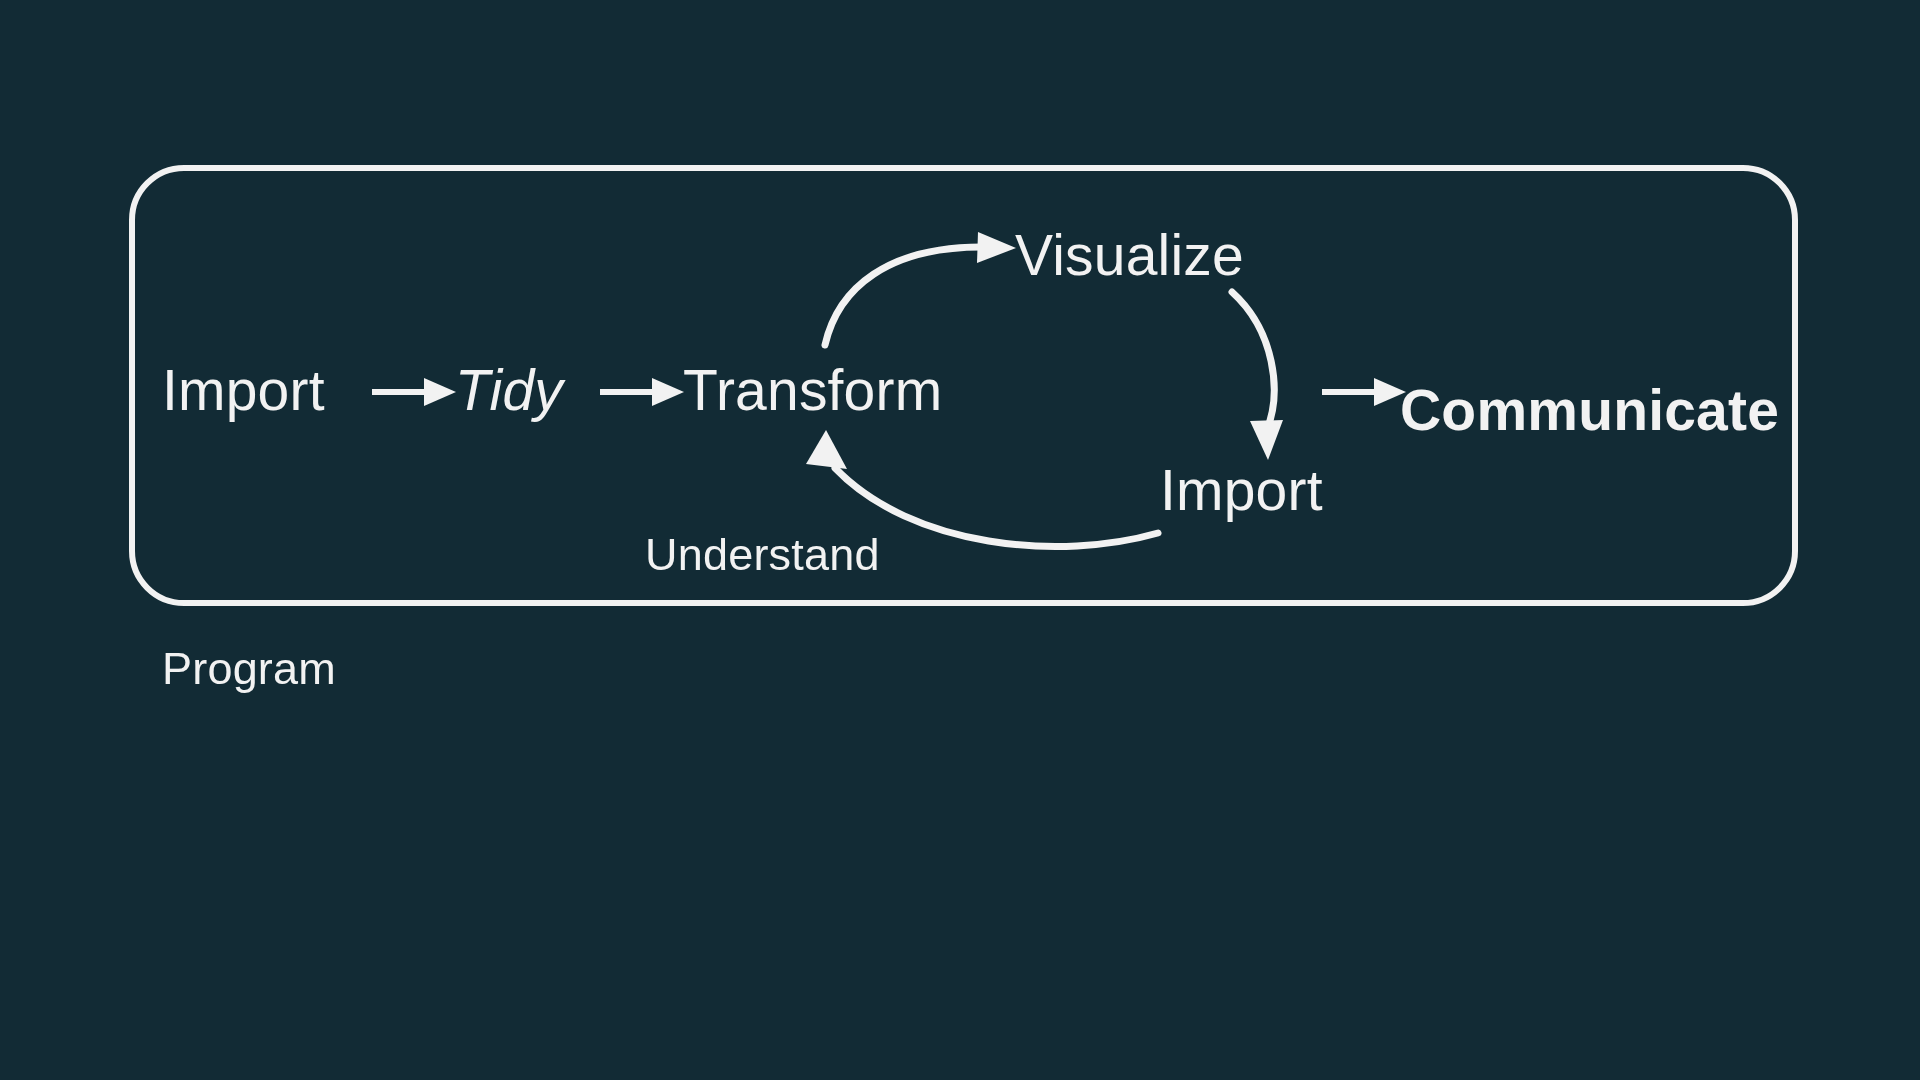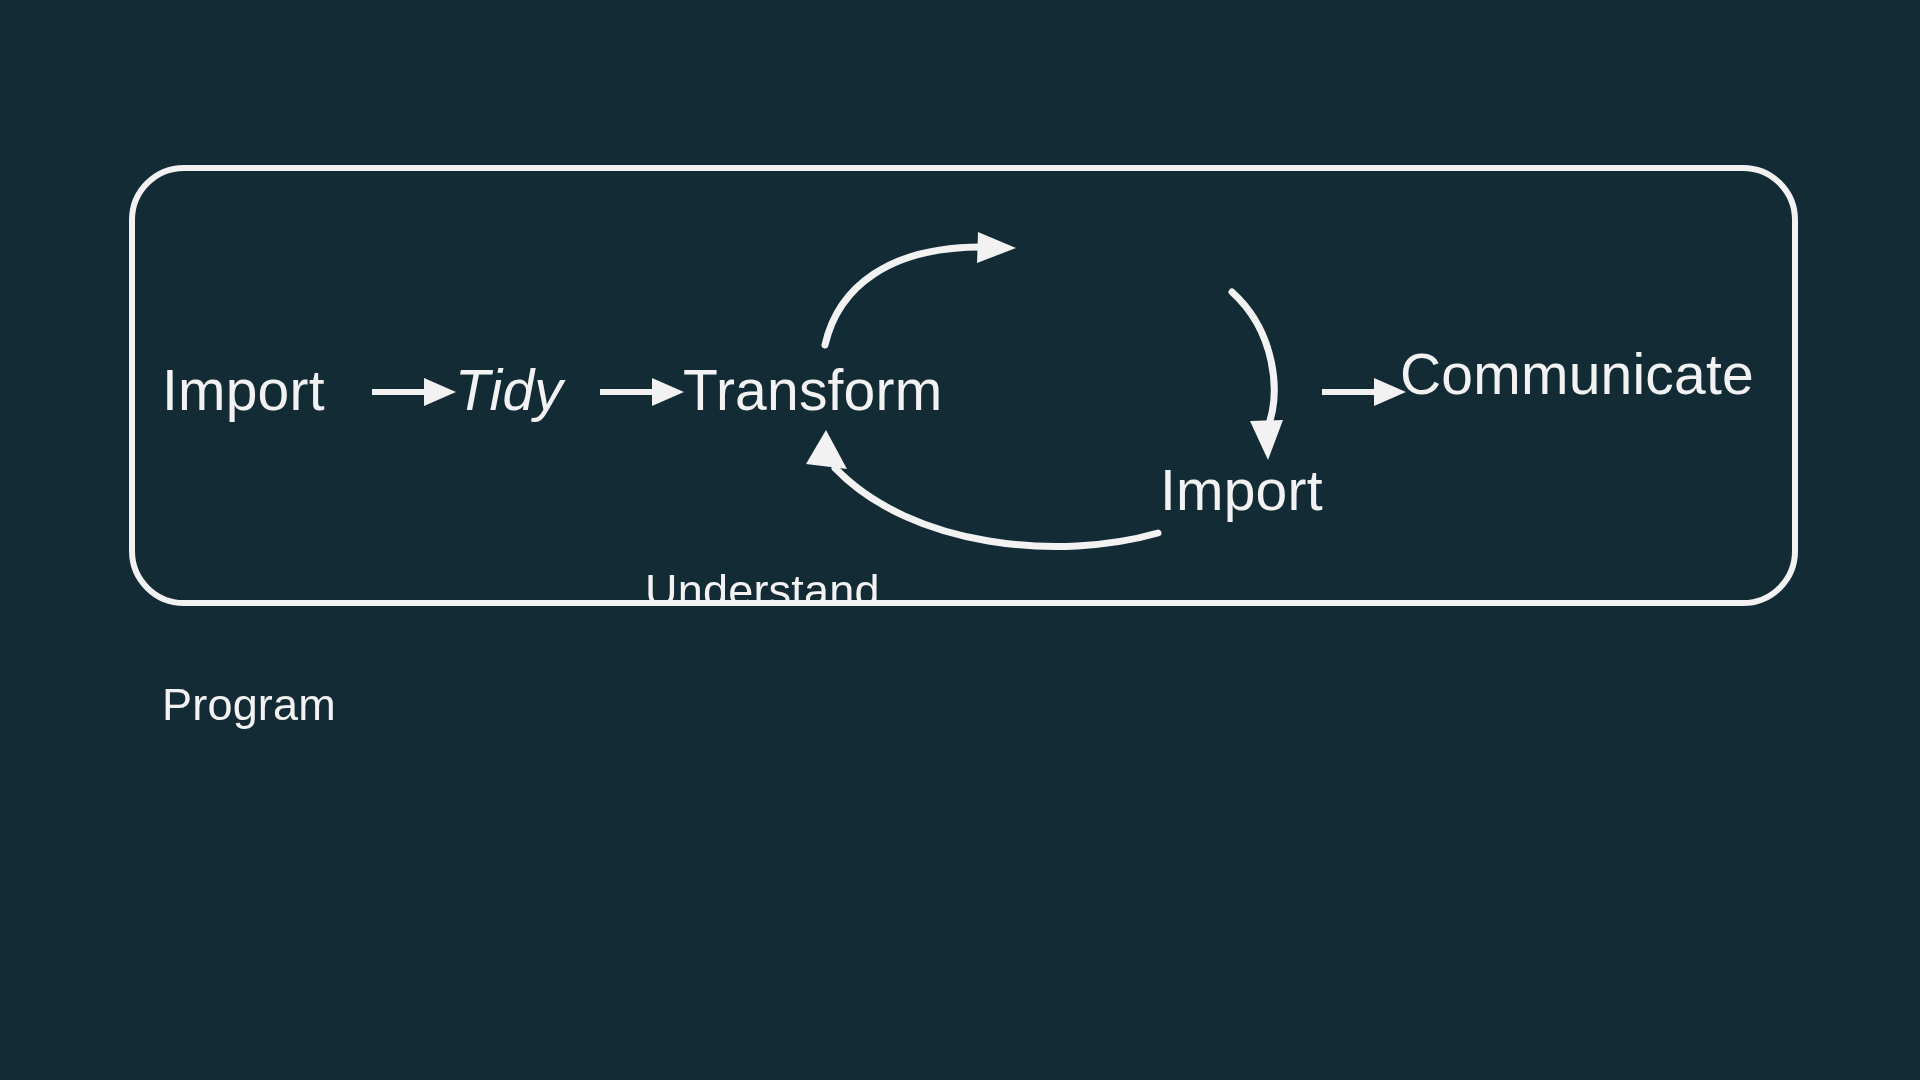--- a/index.html
+++ b/index.html
@@ -31,29 +31,29 @@
   .node-label {
     position: absolute;
     color: #f2f2f2;
     font-family: "Liberation Sans", "DejaVu Sans", sans-serif;
     font-weight: 400;
     white-space: nowrap;
     letter-spacing: 0.2px;
     line-height: 1;
   }
   .size-main  { font-size: 57px; }
-  .size-sub   { font-size: 45px; margin-top: 36px; }
+  .size-sub   { font-size: 45px; }
 
   
   #lbl-import      { left: 162px;  top: 362px; }
   #lbl-tidy        { left: 455px;  top: 362px; font-style: italic; }
   #lbl-transform   { left: 683px;  top: 362px; text-align: right; }
   #lbl-visualize   { left: 1015px; top: 227px; }
   #lbl-model       { left: 1160px; top: 462px; }
-  #lbl-communicate { left: 1400px; top: 346px; }
+  #lbl-communicate { left: 1400px; top: 382px; font-weight: bold; }
   #lbl-understand  { left: 645px;  top: 532px; }
   #lbl-program     { left: 162px;  top: 646px; }
 </style>
 </head>
 <body>
 
 <div id="canvas">
 
   <svg id="diagram-svg" viewBox="0 0 1920 1080" xmlns="http://www.w3.org/2000/svg">
 
@@ -89,20 +89,21 @@
       <polygon points="826,430 847,469 806,464" fill="#f2f2f2"></polygon>
     </g>
   </svg>
 
   <div class="node-label size-main" id="lbl-import">Import</div>
 
   <div class="node-label size-main" id="lbl-tidy">Tidy</div>
 
   <div class="node-label size-main" id="lbl-transform">Transform</div>
 
+  <div class="node-label size-main" id="lbl-visualize">Visualize</div>
 
   <div class="node-label size-main" id="lbl-model">Import</div>
 
   <div class="node-label size-main" id="lbl-communicate">Communicate</div>
 
   <div class="node-label size-sub" id="lbl-understand">Understand</div>
 
   <div class="node-label size-sub" id="lbl-program">Program</div>
 
 </div>

